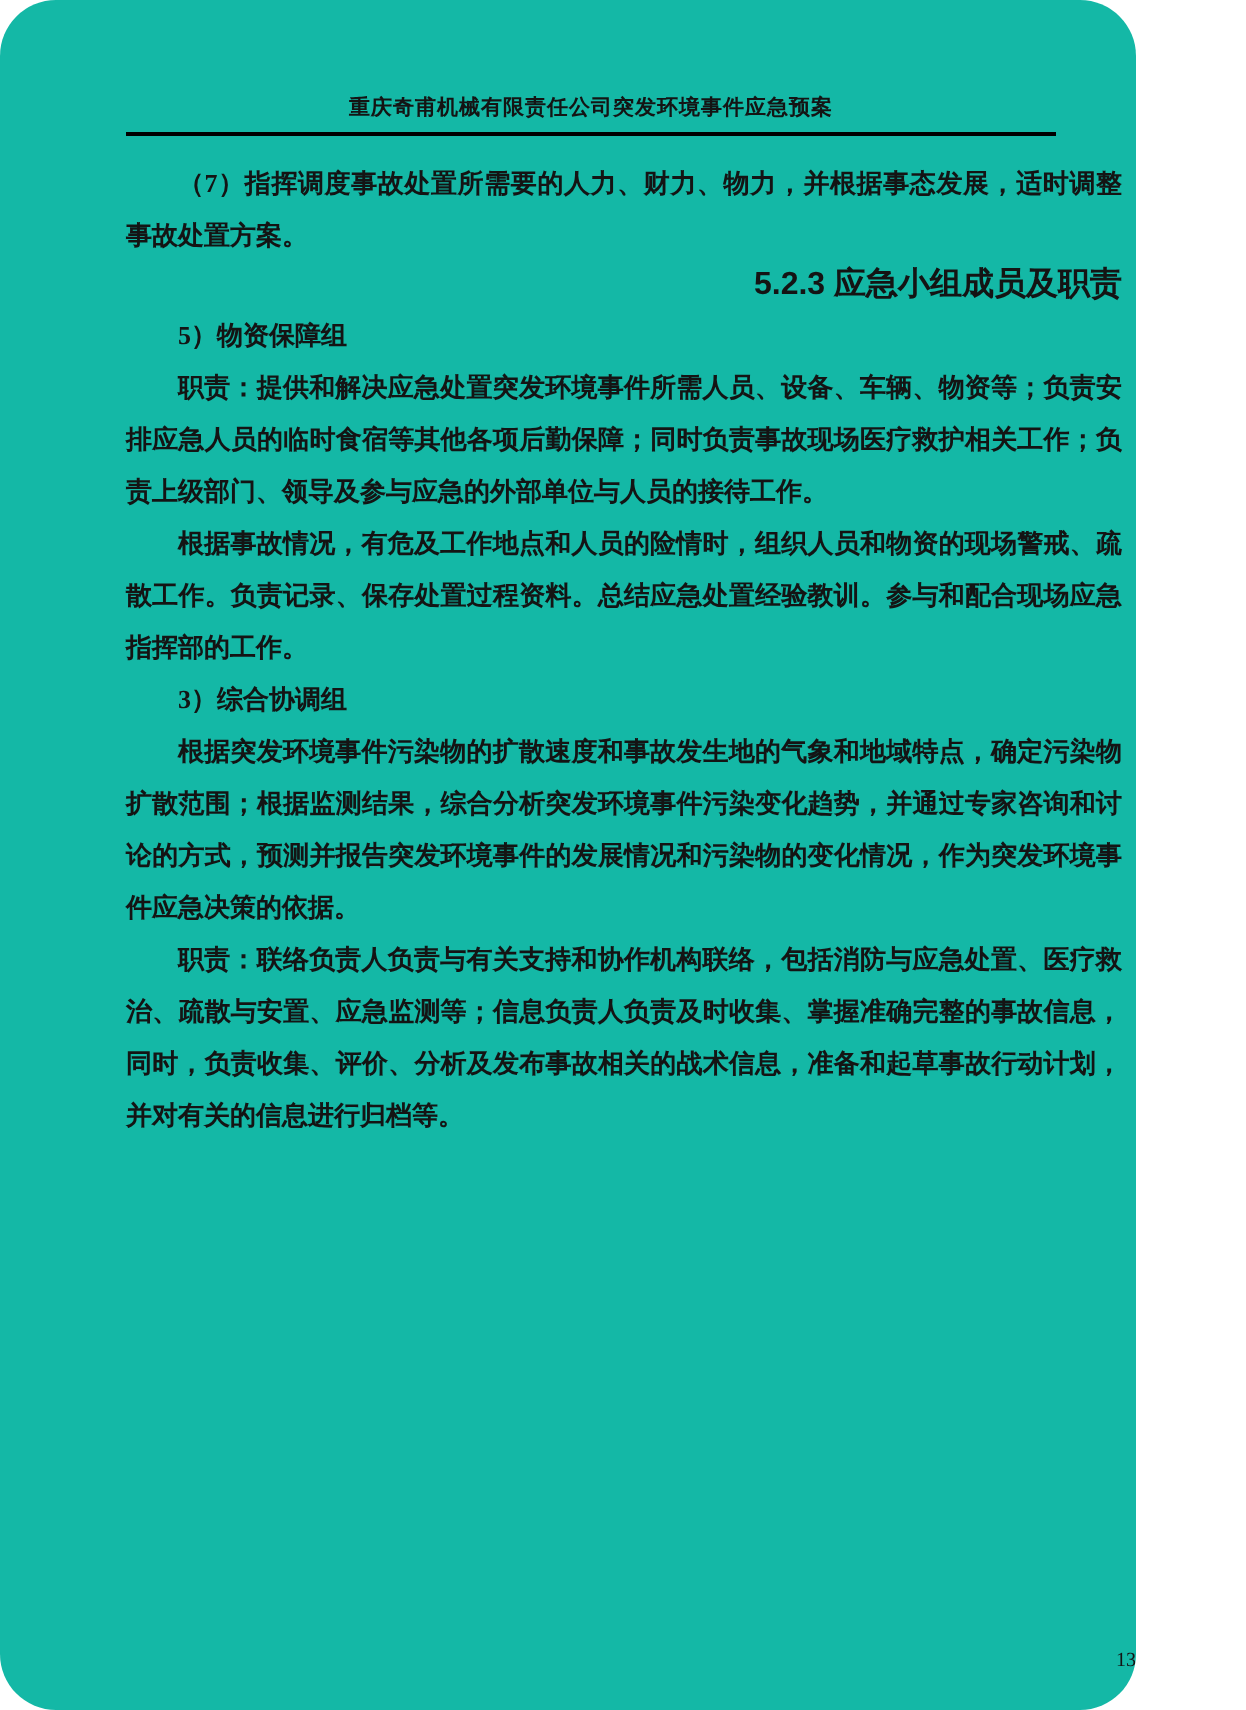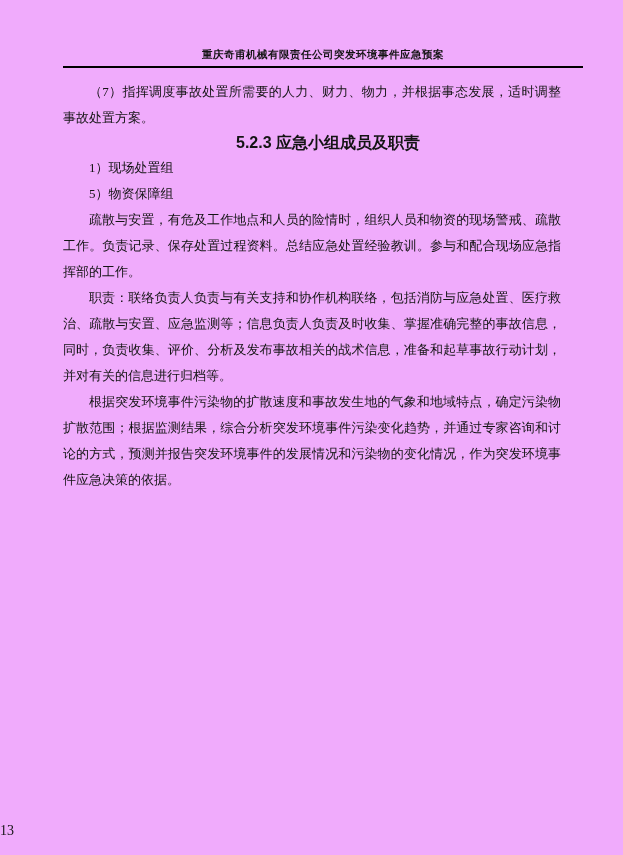--- a/index.html
+++ b/index.html
@@ -2,26 +2,27 @@
 <html><head>
 <meta charset="utf-8">
 <style>
   html, body {
     margin: 0;
     padding: 0;
     background: #ffffff;
   }
   .page {
     position: relative;
-    width: 623px;
+    width: 568px;
     height: 855px;
-    background: #f0abfc;
+    background: #14b8a6;
     font-family: "Liberation Serif", "DejaVu Serif", serif;
     color: #141414;
     overflow: hidden;
+    border-radius: 28px;
   }
   .doc-header {
     position: absolute;
     top: 48px;
     left: 63px;
     right: 40px;
     text-align: center;
     font-size: 10.5px;
     font-weight: bold;
     letter-spacing: 0.5px;
@@ -34,64 +35,66 @@
     top: 79px;
     left: 63px;
     width: 498px;
     font-size: 13px;
     line-height: 26px;
     text-align: justify;
   }
   .doc-body p {
     margin: 0;
     text-indent: 2em;
+    font-weight: bold;
   }
   .section-heading {
     font-family: "Liberation Sans", "DejaVu Sans", sans-serif;
     font-weight: bold;
     font-size: 16px;
     line-height: 24px;
     margin: 9px 0 7px 0;
-    text-align: center;
+    text-align: right;
     text-indent: 0;
   }
   .group-title {
     
   }
   .page-number {
     position: absolute;
     bottom: 18px;
     left: 0;
     right: 0;
-    text-align: left;
-    font-size: 14px;
+    text-align: right;
+    font-size: 10px;
     line-height: 12px;
     color: #141414;
   }
 </style>
 </head>
 <body>
 
 <div class="page">
 
   <div class="doc-header">
     <span>重庆奇甫机械有限责任公司突发环境事件应急预案</span>
   </div>
 
   <div class="doc-body">
 
     <p>（7）指挥调度事故处置所需要的人力、财力、物力，并根据事态发展，适时调整事故处置方案。</p>
 
     <p class="section-heading">5.2.3 应急小组成员及职责</p>
 
-    <p class="group-title">1）现场处置组</p>
 
     <p class="group-title">5）物资保障组</p>
-    <p>疏散与安置，有危及工作地点和人员的险情时，组织人员和物资的现场警戒、疏散工作。负责记录、保存处置过程资料。总结应急处置经验教训。参与和配合现场应急指挥部的工作。</p>
+    <p>职责：提供和解决应急处置突发环境事件所需人员、设备、车辆、物资等；负责安排应急人员的临时食宿等其他各项后勤保障；同时负责事故现场医疗救护相关工作；负责上级部门、领导及参与应急的外部单位与人员的接待工作。</p>
+    <p>根据事故情况，有危及工作地点和人员的险情时，组织人员和物资的现场警戒、疏散工作。负责记录、保存处置过程资料。总结应急处置经验教训。参与和配合现场应急指挥部的工作。</p>
 
+    <p class="group-title">3）综合协调组</p>
+    <p>根据突发环境事件污染物的扩散速度和事故发生地的气象和地域特点，确定污染物扩散范围；根据监测结果，综合分析突发环境事件污染变化趋势，并通过专家咨询和讨论的方式，预测并报告突发环境事件的发展情况和污染物的变化情况，作为突发环境事件应急决策的依据。</p>
     <p>职责：联络负责人负责与有关支持和协作机构联络，包括消防与应急处置、医疗救治、疏散与安置、应急监测等；信息负责人负责及时收集、掌握准确完整的事故信息，同时，负责收集、评价、分析及发布事故相关的战术信息，准备和起草事故行动计划，并对有关的信息进行归档等。</p>
-    <p>根据突发环境事件污染物的扩散速度和事故发生地的气象和地域特点，确定污染物扩散范围；根据监测结果，综合分析突发环境事件污染变化趋势，并通过专家咨询和讨论的方式，预测并报告突发环境事件的发展情况和污染物的变化情况，作为突发环境事件应急决策的依据。</p>
 
   </div>
 
   <div class="page-number">13</div>
 
 </div>
 
 </body></html>

